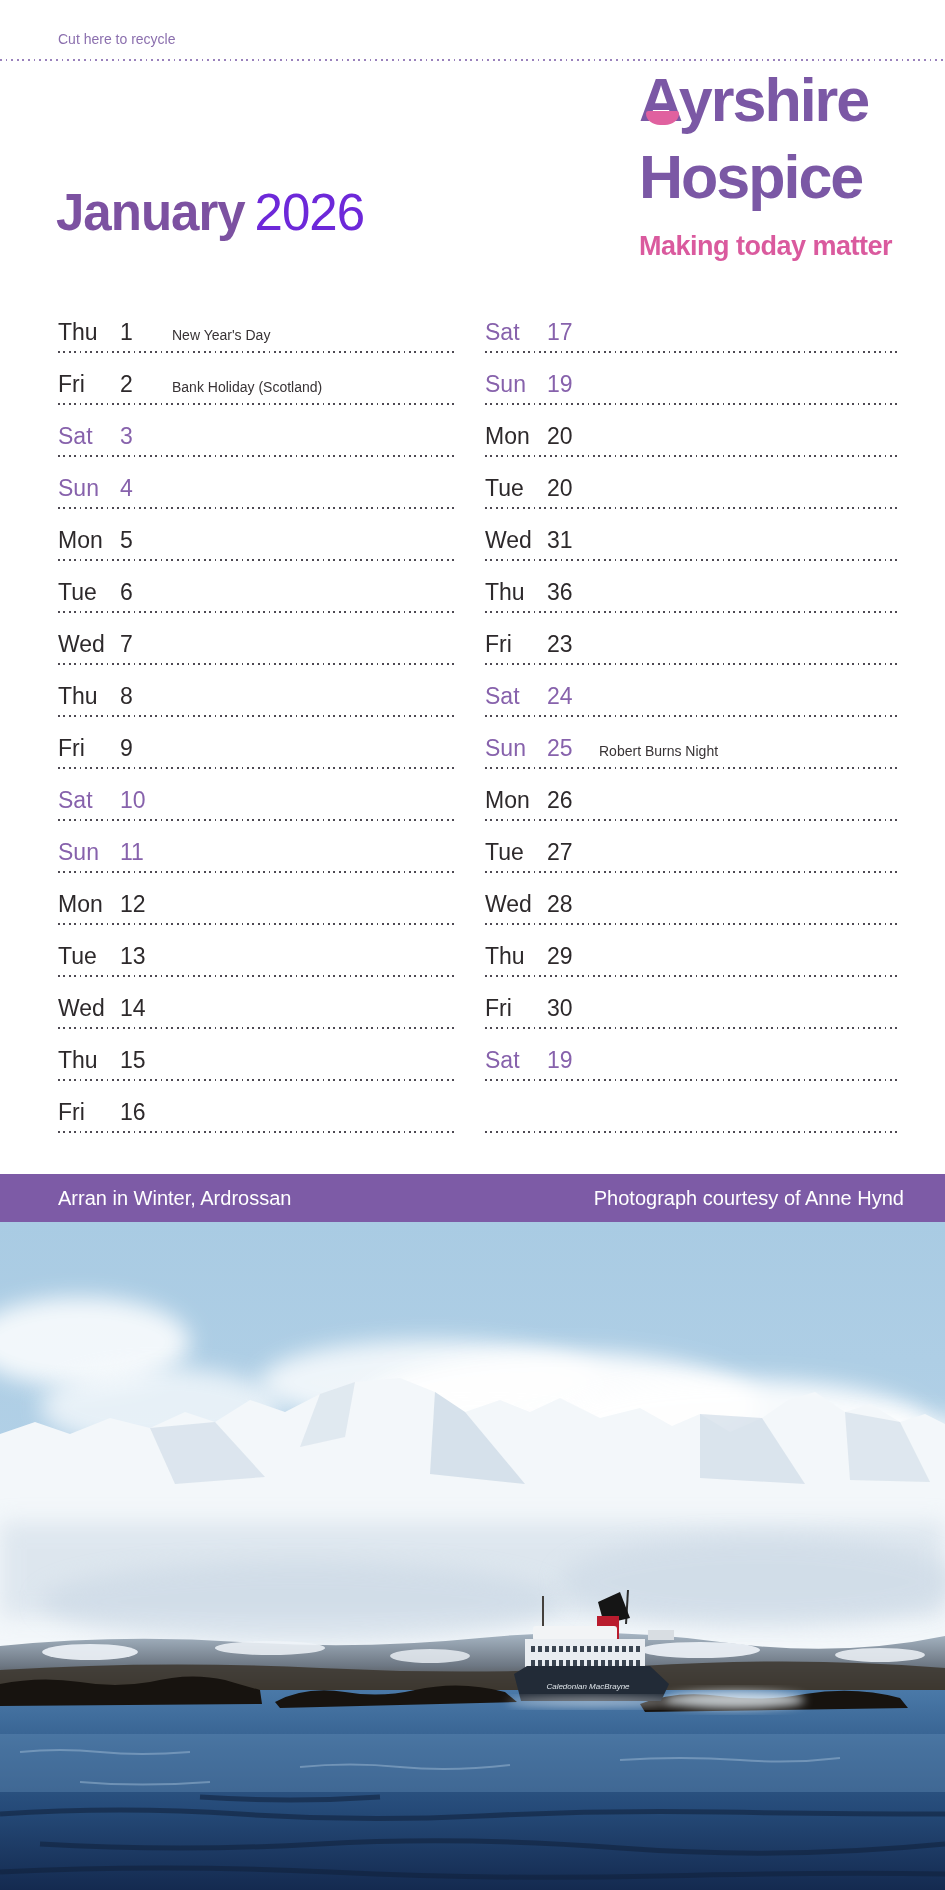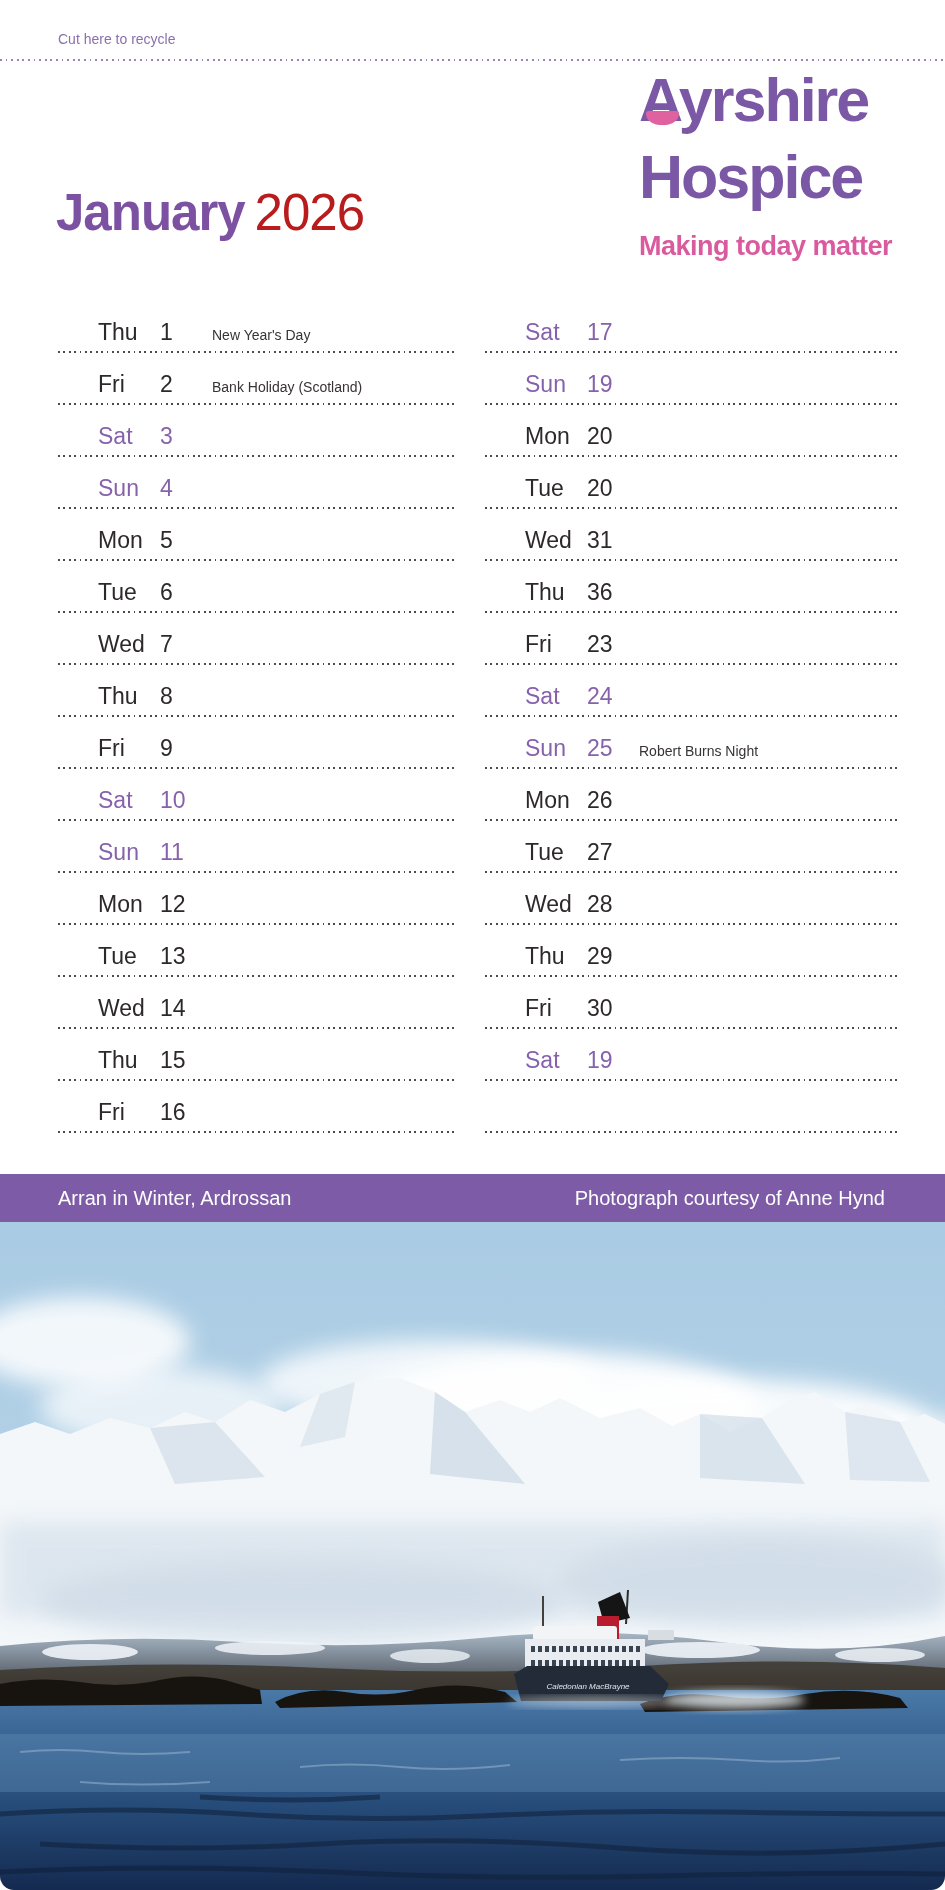--- a/index.html
+++ b/index.html
@@ -1,49 +1,48 @@
 <!DOCTYPE html>
 <html><head>
 <meta charset="utf-8">
 <style>
   html,body{margin:0;padding:0;background:#ffffff;}
   .page{
     position:relative;width:945px;height:1890px;margin:0 auto;background:#ffffff;overflow:hidden;
     font-family:"Liberation Sans",sans-serif;
-    border-radius:14px;
   }
   
   .cut-label{position:absolute;left:58px;top:31px;font-size:14px;color:#8b6fae;}
   .cut-line{position:absolute;left:0;top:59px;width:945px;height:2px;
     background-image:repeating-linear-gradient(to right,#9a82bc 0,#9a82bc 1.8px,transparent 1.8px,transparent 5.6px);}
   
   .logo{position:absolute;left:630px;top:62px;width:280px;margin-left:9px;}
   .logo-line{font-size:61px;font-weight:bold;letter-spacing:-2px;color:#7b58a5;line-height:77px;}
   .smile{position:absolute;left:7px;top:49px;width:33px;height:14px;background:#e0619f;
     border-radius:3px 3px 17px 17px / 3px 3px 14px 14px;}
   .tagline{margin-top:15px;font-size:27px;font-weight:bold;letter-spacing:-0.5px;color:#da5a9e;}
   
   .month-title{position:absolute;left:56px;top:183px;font-size:51px;letter-spacing:-1px;}
   .month-title .month{font-weight:bold;color:#7c51a1;}
-  .month-title .year{font-weight:normal;color:#b91c1c;margin-left:10px;}
+  .month-title .year{font-weight:normal;color:#6d28d9;margin-left:10px;}
   
   .cal-col{position:absolute;top:301px;}
   .cal-col.left{left:58px;width:400px;}
   .cal-col.right{left:485px;width:412px;}
   .cal-row{position:relative;height:52px;display:flex;align-items:flex-end;padding-bottom:9px;box-sizing:border-box;}
   .cal-row::after{content:"";position:absolute;left:0;right:0;bottom:0;height:2px;
     background-image:repeating-linear-gradient(to right,#4d4952 0,#4d4952 1.8px,transparent 1.8px,transparent 5.4px);}
-  .cal-row .day{width:62px;font-size:23px;line-height:1;color:#2d292b;margin-left:40px;}
+  .cal-row .day{width:62px;font-size:23px;line-height:1;color:#2d292b;}
   .cal-row .num{width:52px;font-size:23px;line-height:1;color:#2d292b;}
   .cal-row .note{font-size:14px;line-height:1;color:#383335;padding-bottom:2px;}
   .cal-row.weekend .day,.cal-row.weekend .num{color:#8762ac;}
   
   .banner{position:absolute;left:0;top:1174px;width:945px;height:48px;background:#7d5ba6;
     display:flex;justify-content:space-between;align-items:center;box-sizing:border-box;
-    padding:0 60px 0 58px;color:#ffffff;font-size:20px;}
+    padding:0 41px 0 58px;color:#ffffff;font-size:20px;}
   
   .photo{position:absolute;left:0;top:1222px;width:945px;height:668px;}
 </style>
 </head>
 <body>
 
 <div class="page">
 
   <div class="cut-label">Cut here to recycle</div>
   <div class="cut-line"></div>

